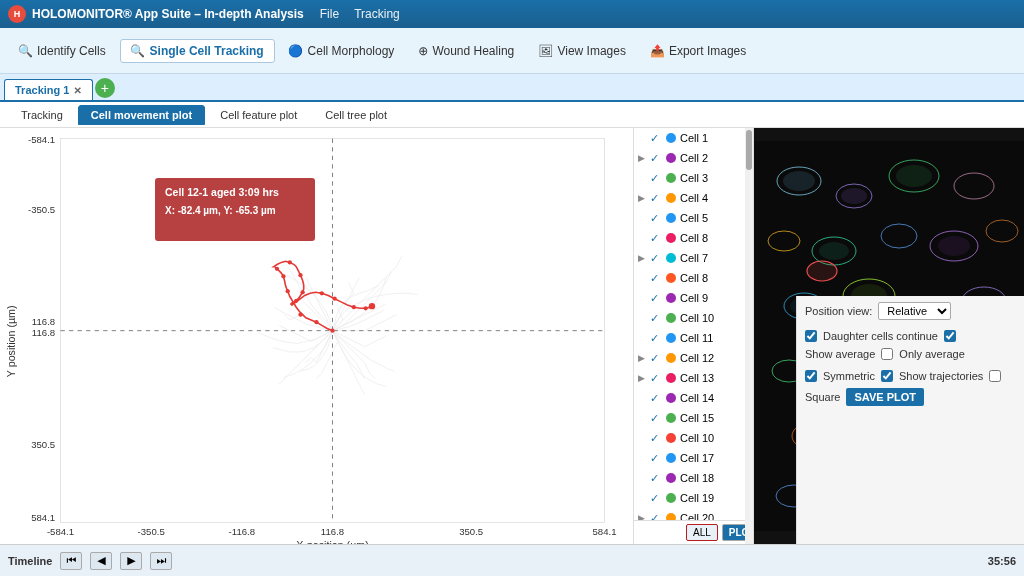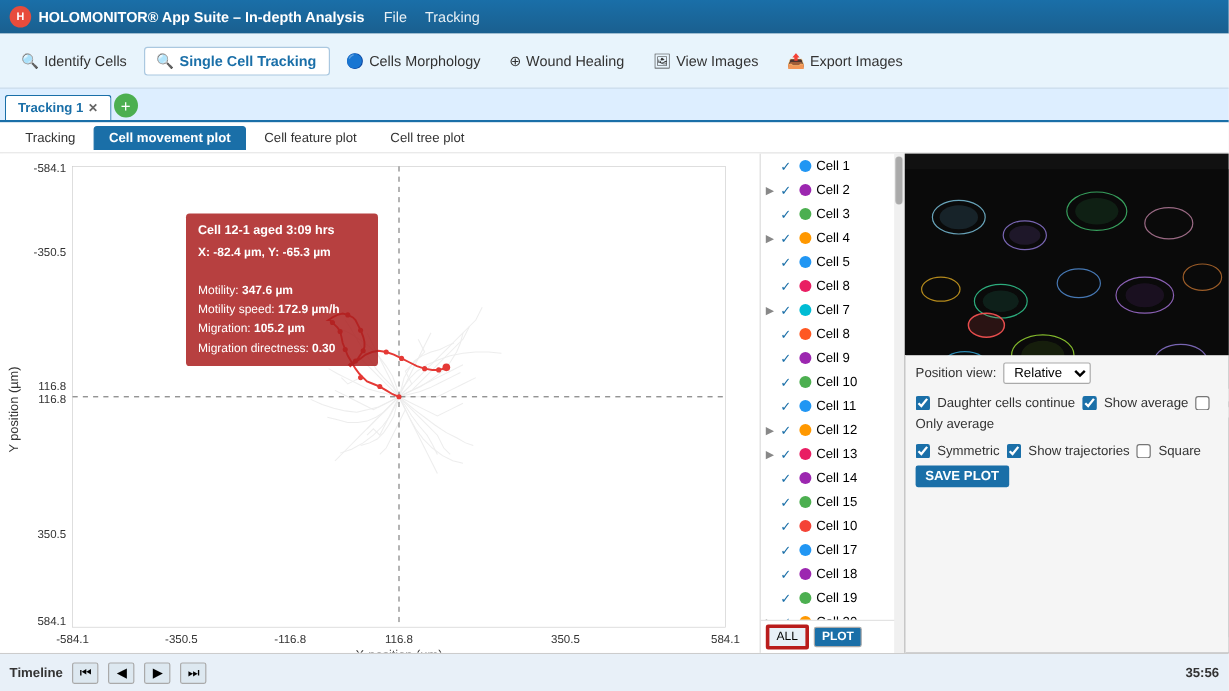--- a/index.html
+++ b/index.html
@@ -309,21 +309,21 @@
   <button class="toolbar-btn">
     <span>🔍</span>
     <span>Identify Cells</span>
   </button>
   <button class="toolbar-btn active">
     <span style="color:#1a6fa8">🔍</span>
     <span>Single Cell Tracking</span>
   </button>
   <button class="toolbar-btn">
     <span>🔵</span>
-    <span>Cells Morphology</span>
+    <span>Cell Morphology</span>
   </button>
   <button class="toolbar-btn">
     <span>⊕</span>
     <span>Wound Healing</span>
   </button>
   <button class="toolbar-btn">
     <span>🖼</span>
     <span>View Images</span>
   </button>
   <button class="toolbar-btn">
@@ -438,26 +438,20 @@
       <circle cx="276" cy="162" r="2" fill="#e53935"></circle>
       <circle cx="300" cy="155" r="2" fill="#e53935"></circle>
       <circle cx="312" cy="160" r="2" fill="#e53935"></circle>
       <circle cx="330" cy="168" r="2" fill="#e53935"></circle>
       <circle cx="341" cy="169" r="2" fill="#e53935"></circle>
     </svg>
 
     <div class="tooltip-box">
       <div class="tooltip-title">Cell 12-1 aged 3:09 hrs</div>
       <div class="tooltip-coords">X: -82.4 µm, Y: -65.3 µm</div>
-      <div class="tooltip-data">
-        <span>Motility:</span> <strong>347.6 µm</strong><br>
-        <span>Motility speed:</span> <strong>172.9 µm/h</strong><br>
-        <span>Migration:</span> <strong>105.2 µm</strong><br>
-        <span>Migration directness:</span> <strong>0.30</strong>
-      </div>
     </div>
   </div>
 
   <div class="cell-list-panel" style="position:relative;">
     <div id="cell-list-container">
         <div class="cell-list-item">
       <span class="cell-expand"></span>
       <span class="cell-check">✓</span>
       <span class="cell-color" style="background:#2196f3"></span>
       <span class="cell-name">Cell 1</span>
@@ -578,21 +572,21 @@
     </div>
         <div class="cell-list-item">
       <span class="cell-expand">▶</span>
       <span class="cell-check">✓</span>
       <span class="cell-color" style="background:#e91e63"></span>
       <span class="cell-name">Cell 21</span>
     </div>
       </div>
 
     <div style="position:sticky;bottom:0;background:white;border-top:1px solid #ddd;padding:3px 4px;display:flex;gap:4px;align-items:center;">
-      <button style="font-size:10px;padding:2px 6px;border:3px solid #b91c1c;background:#e8f0f8;cursor:pointer;border-radius:2px;">ALL</button>
+      <button style="font-size:10px;padding:2px 6px;border:1px solid #b91c1c;background:#e8f0f8;cursor:pointer;border-radius:2px;margin-left:48px;">ALL</button>
       <button style="font-size:10px;padding:2px 6px;border:1px solid #aaa;background:#1a6fa8;color:white;cursor:pointer;border-radius:2px;font-weight:600;">PLOT</button>
     </div>
     <div class="cell-scroll">
       <div class="cell-scroll-thumb"></div>
     </div>
   </div>
 
   <div class="image-panel">
     <svg width="270" height="100%" viewBox="0 0 270 390" xmlns="http://www.w3.org/2000/svg" style="display:block;height:100%">
       <rect width="270" height="390" fill="#0a0a0a"></rect>
@@ -658,21 +652,21 @@
 
 <div class="timeline-bar">
   <span class="timeline-label">Timeline</span>
   <button class="timeline-btn">⏮</button>
   <button class="timeline-btn">◀</button>
   <button class="timeline-btn">▶</button>
   <button class="timeline-btn">⏭</button>
   <span class="timeline-time">35:56</span>
 </div>
 
-<div style="position:absolute;right:0;top:calc(28px + 46px + 28px + 26px);width:270px;background:#f5f5f5;border-left:1px solid #ddd;padding:6px 8px;font-size:11px;display:flex;flex-direction:column;gap:4px;height:calc(576px - 28px - 46px - 28px - 26px - 32px - 200px + 32px);top:auto;bottom:32px;z-index:20;">
+<div style="position:absolute;right:0;top:calc(28px + 46px + 28px + 26px);width:228px;background:#f5f5f5;border-left:1px solid #ddd;padding:6px 8px;font-size:11px;display:flex;flex-direction:column;gap:4px;height:calc(576px - 28px - 46px - 28px - 26px - 32px - 200px + 32px);top:auto;bottom:32px;z-index:20;">
   <div class="control-row">
     <span class="control-label">Position view:</span>
     <select class="control-select">
       <option>Relative</option>
       <option>Absolute</option>
     </select>
   </div>
   <div class="control-row">
     <input type="checkbox" checked="" class="control-checkbox" style="">
     <span class="control-label">Daughter cells continue</span>

